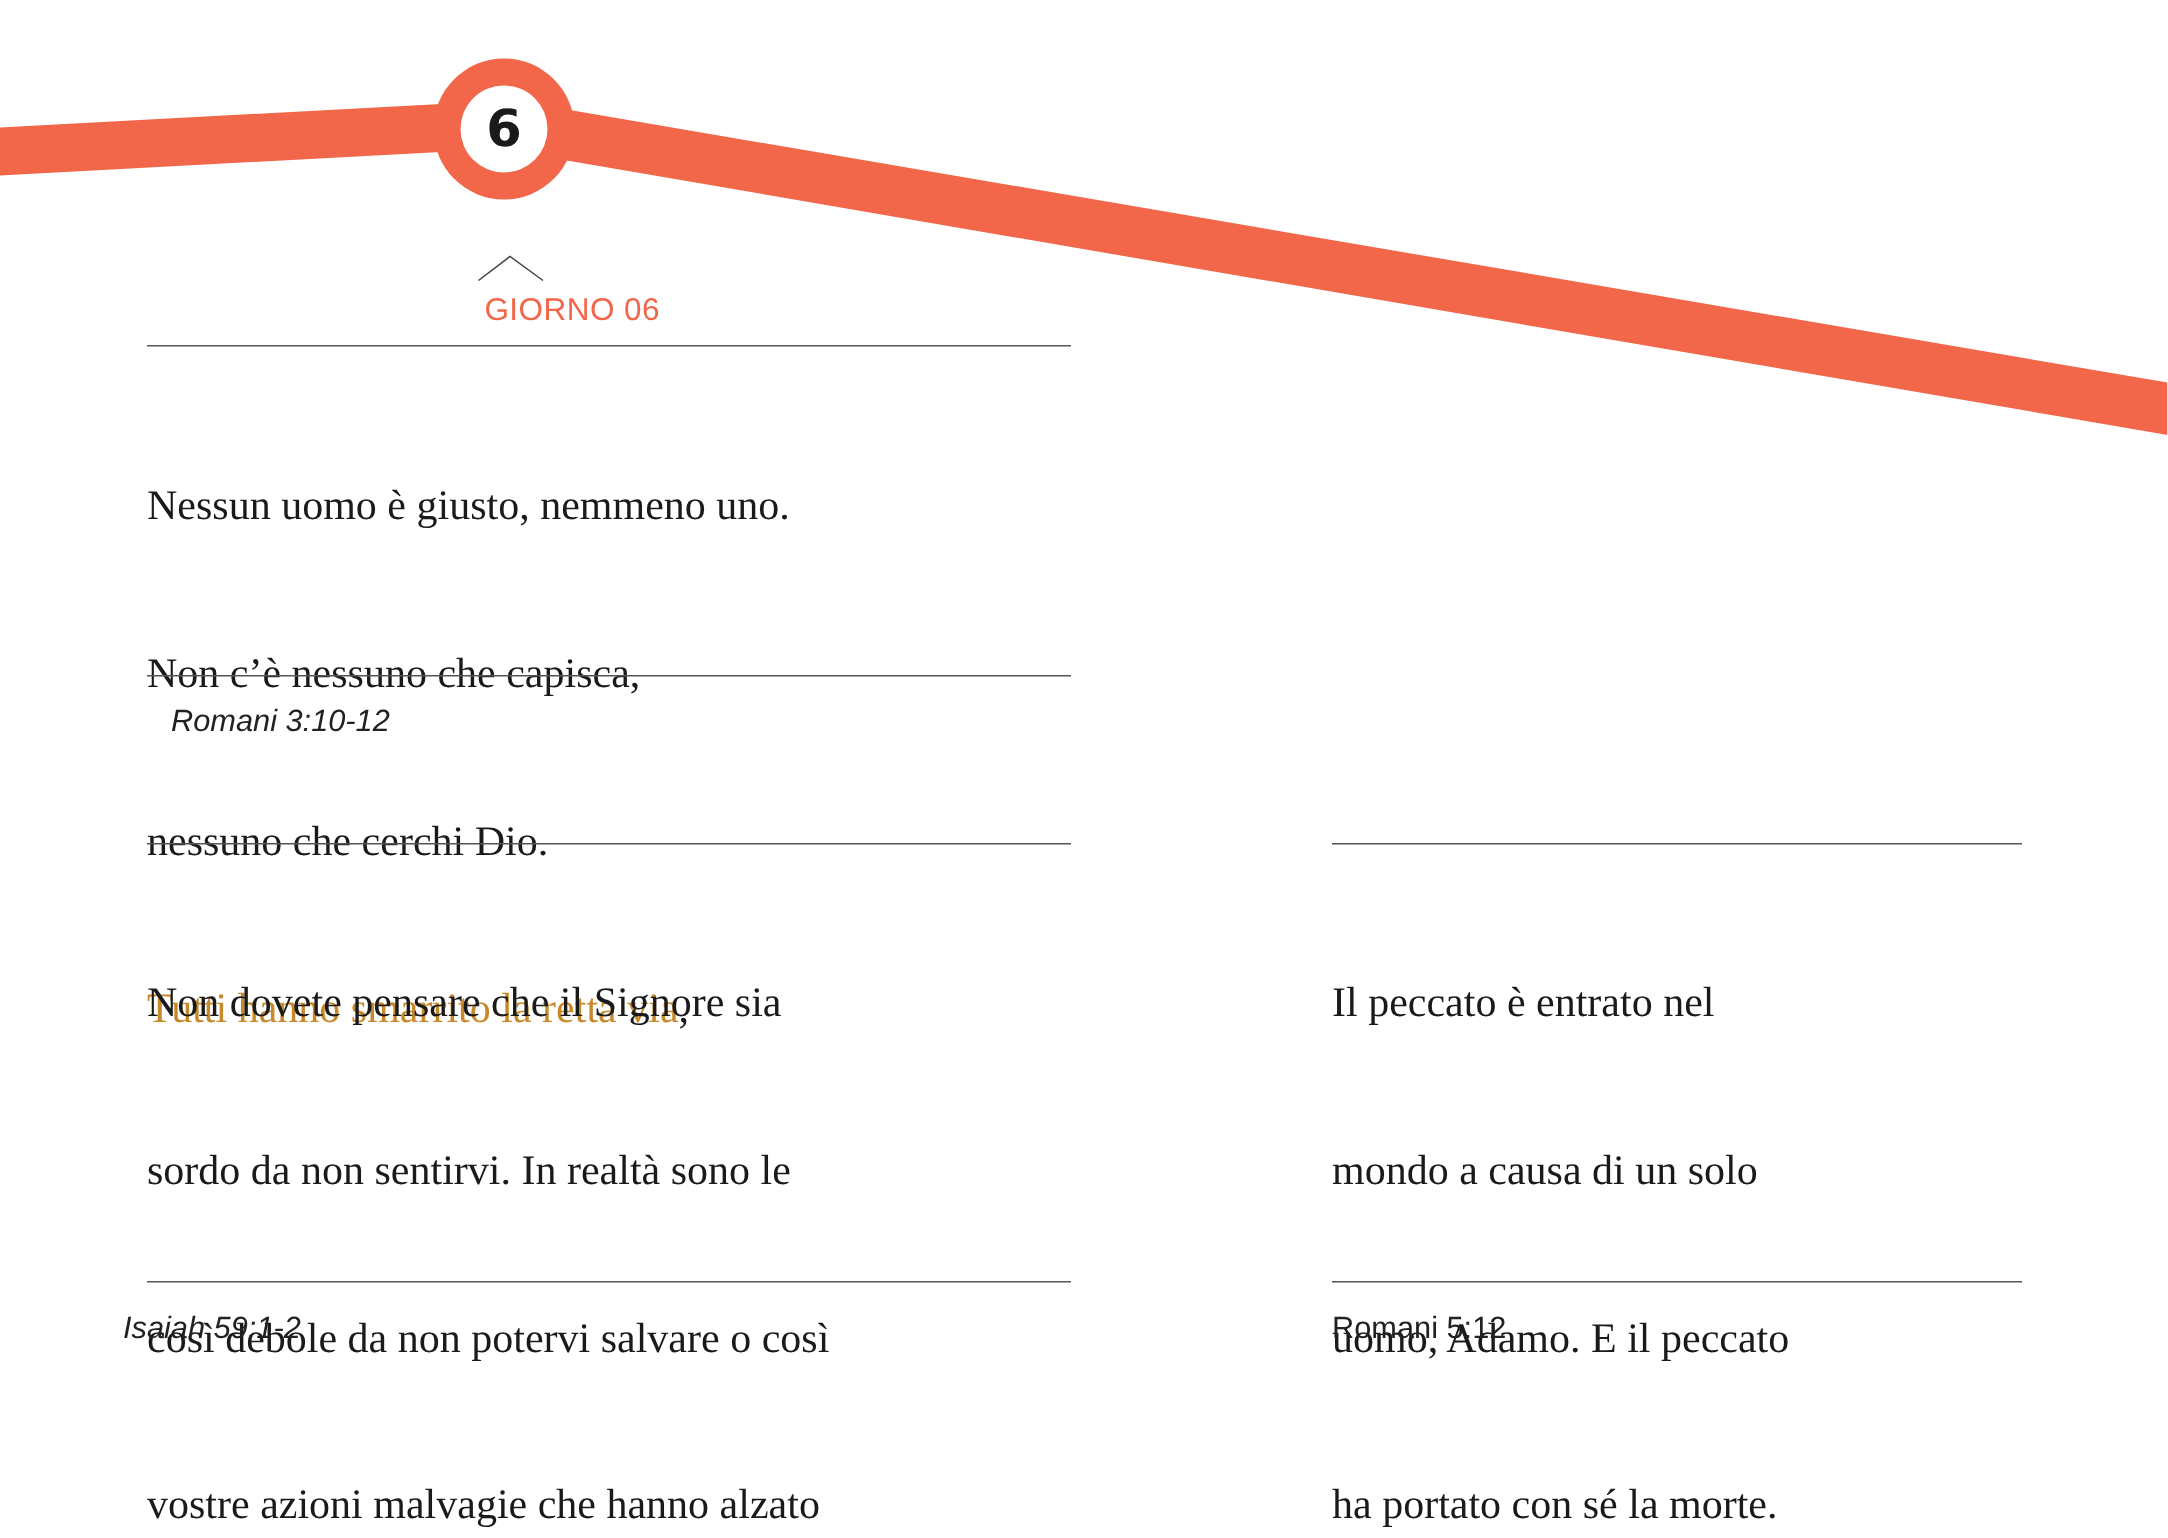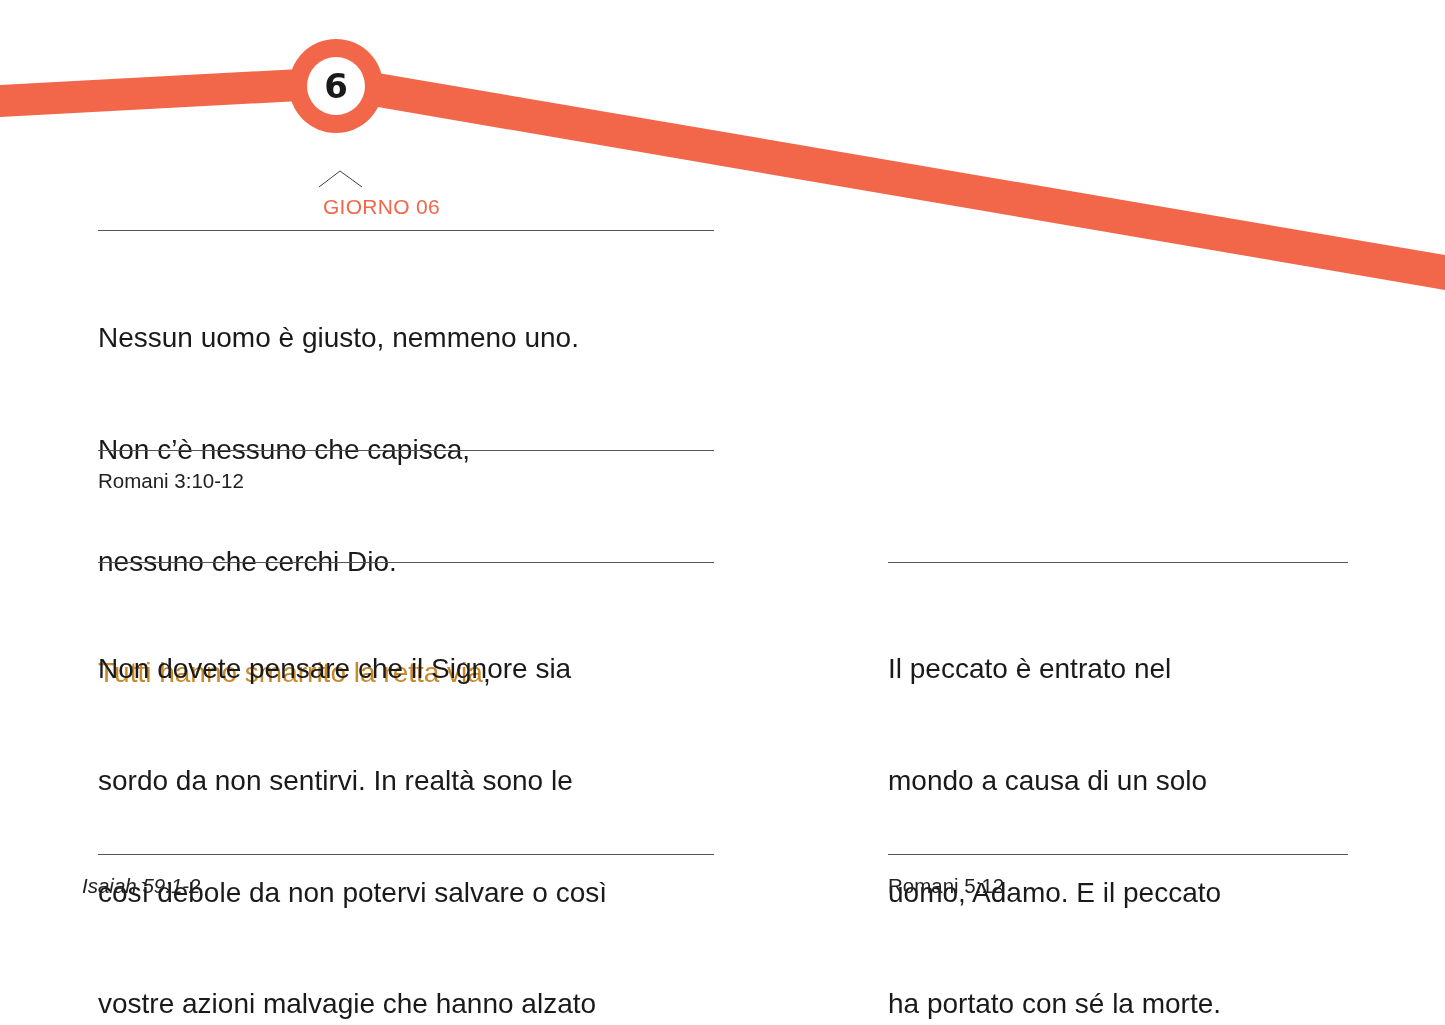--- a/index.html
+++ b/index.html
@@ -3,21 +3,21 @@
 <meta charset="utf-8">
 <style>
   html,body{margin:0;padding:0;background:#ffffff;}
   body{width:1445px;height:1025px;position:relative;overflow:hidden;font-family:"Liberation Sans","DejaVu Sans",sans-serif;color:#1a1a1a;}
   .band{position:absolute;left:0;top:0;width:1445px;height:320px;}
   .badge{position:absolute;left:289px;top:39px;width:94px;height:94px;border-radius:50%;background:var(--accent);}
   .badge-inner{position:absolute;left:18px;top:18px;width:58px;height:58px;border-radius:50%;background:#fff;display:flex;align-items:center;justify-content:center;font-family:"DejaVu Sans",sans-serif;font-weight:bold;font-size:34px;color:#1a1a1a;}
   .chevron{position:absolute;left:318px;top:168px;width:46px;height:22px;}
   .day-label{position:absolute;left:240px;width:200px;top:195px;text-align:right;font-size:21px;color:var(--accent);letter-spacing:0.3px;}
   .rule{position:absolute;height:1px;background:#555;}
-  .verse{position:absolute;font-size:28px;line-height:37.2px;color:#1a1a1a;white-space:pre;}
+  .verse{position:absolute;font-size:28px;line-height:37.2px;color:#1a1a1a;white-space:pre;font-family:Liberation Serif, serif;}
   .verse .hl{color:var(--highlight);}
   .cite{position:absolute;font-size:20.5px;color:#222;}
 </style>
 </head>
 <body>
 
 <svg class="band" viewBox="0 0 1445 320" width="1445" height="320">
   <polygon points="0,85 300,69 300,101 0,117" fill="#f2674a"></polygon>
   <polygon points="372,72 1445,255 1445,290 372,106" fill="#f2674a"></polygon>
 </svg>
@@ -33,21 +33,21 @@
 <div class="day-label" style="--accent:#f2674a;">GIORNO 06</div>
 
 <div class="rule" style="left:98px;top:230px;width:616px;"></div>
 <div class="verse" style="left:98px;top:245px;--highlight:#c8892a;">
   <div>Nessun uomo è giusto, nemmeno uno.</div>
   <div>Non c’è nessuno che capisca,</div>
   <div>nessuno che cerchi Dio.</div>
   <div><span class="hl">Tutti hanno smarrito la retta via</span><span>,</span></div>
 </div>
 <div class="rule" style="left:98px;top:450px;width:616px;"></div>
-<div class="cite" style="left:98px;top:469px;">Romani 3:10-12</div>
+<div class="cite" style="left:114px;top:469px;font-style:italic;">Romani 3:10-12</div>
 
 <div class="rule" style="left:98px;top:562px;width:616px;"></div>
 <div class="verse" style="left:98px;top:576px;">
   <div>Non dovete pensare che il Signore sia</div>
   <div>sordo da non sentirvi. In realtà sono le</div>
   <div>così debole da non potervi salvare o così</div>
   <div>vostre azioni malvagie che hanno alzato</div>
   
   
   

